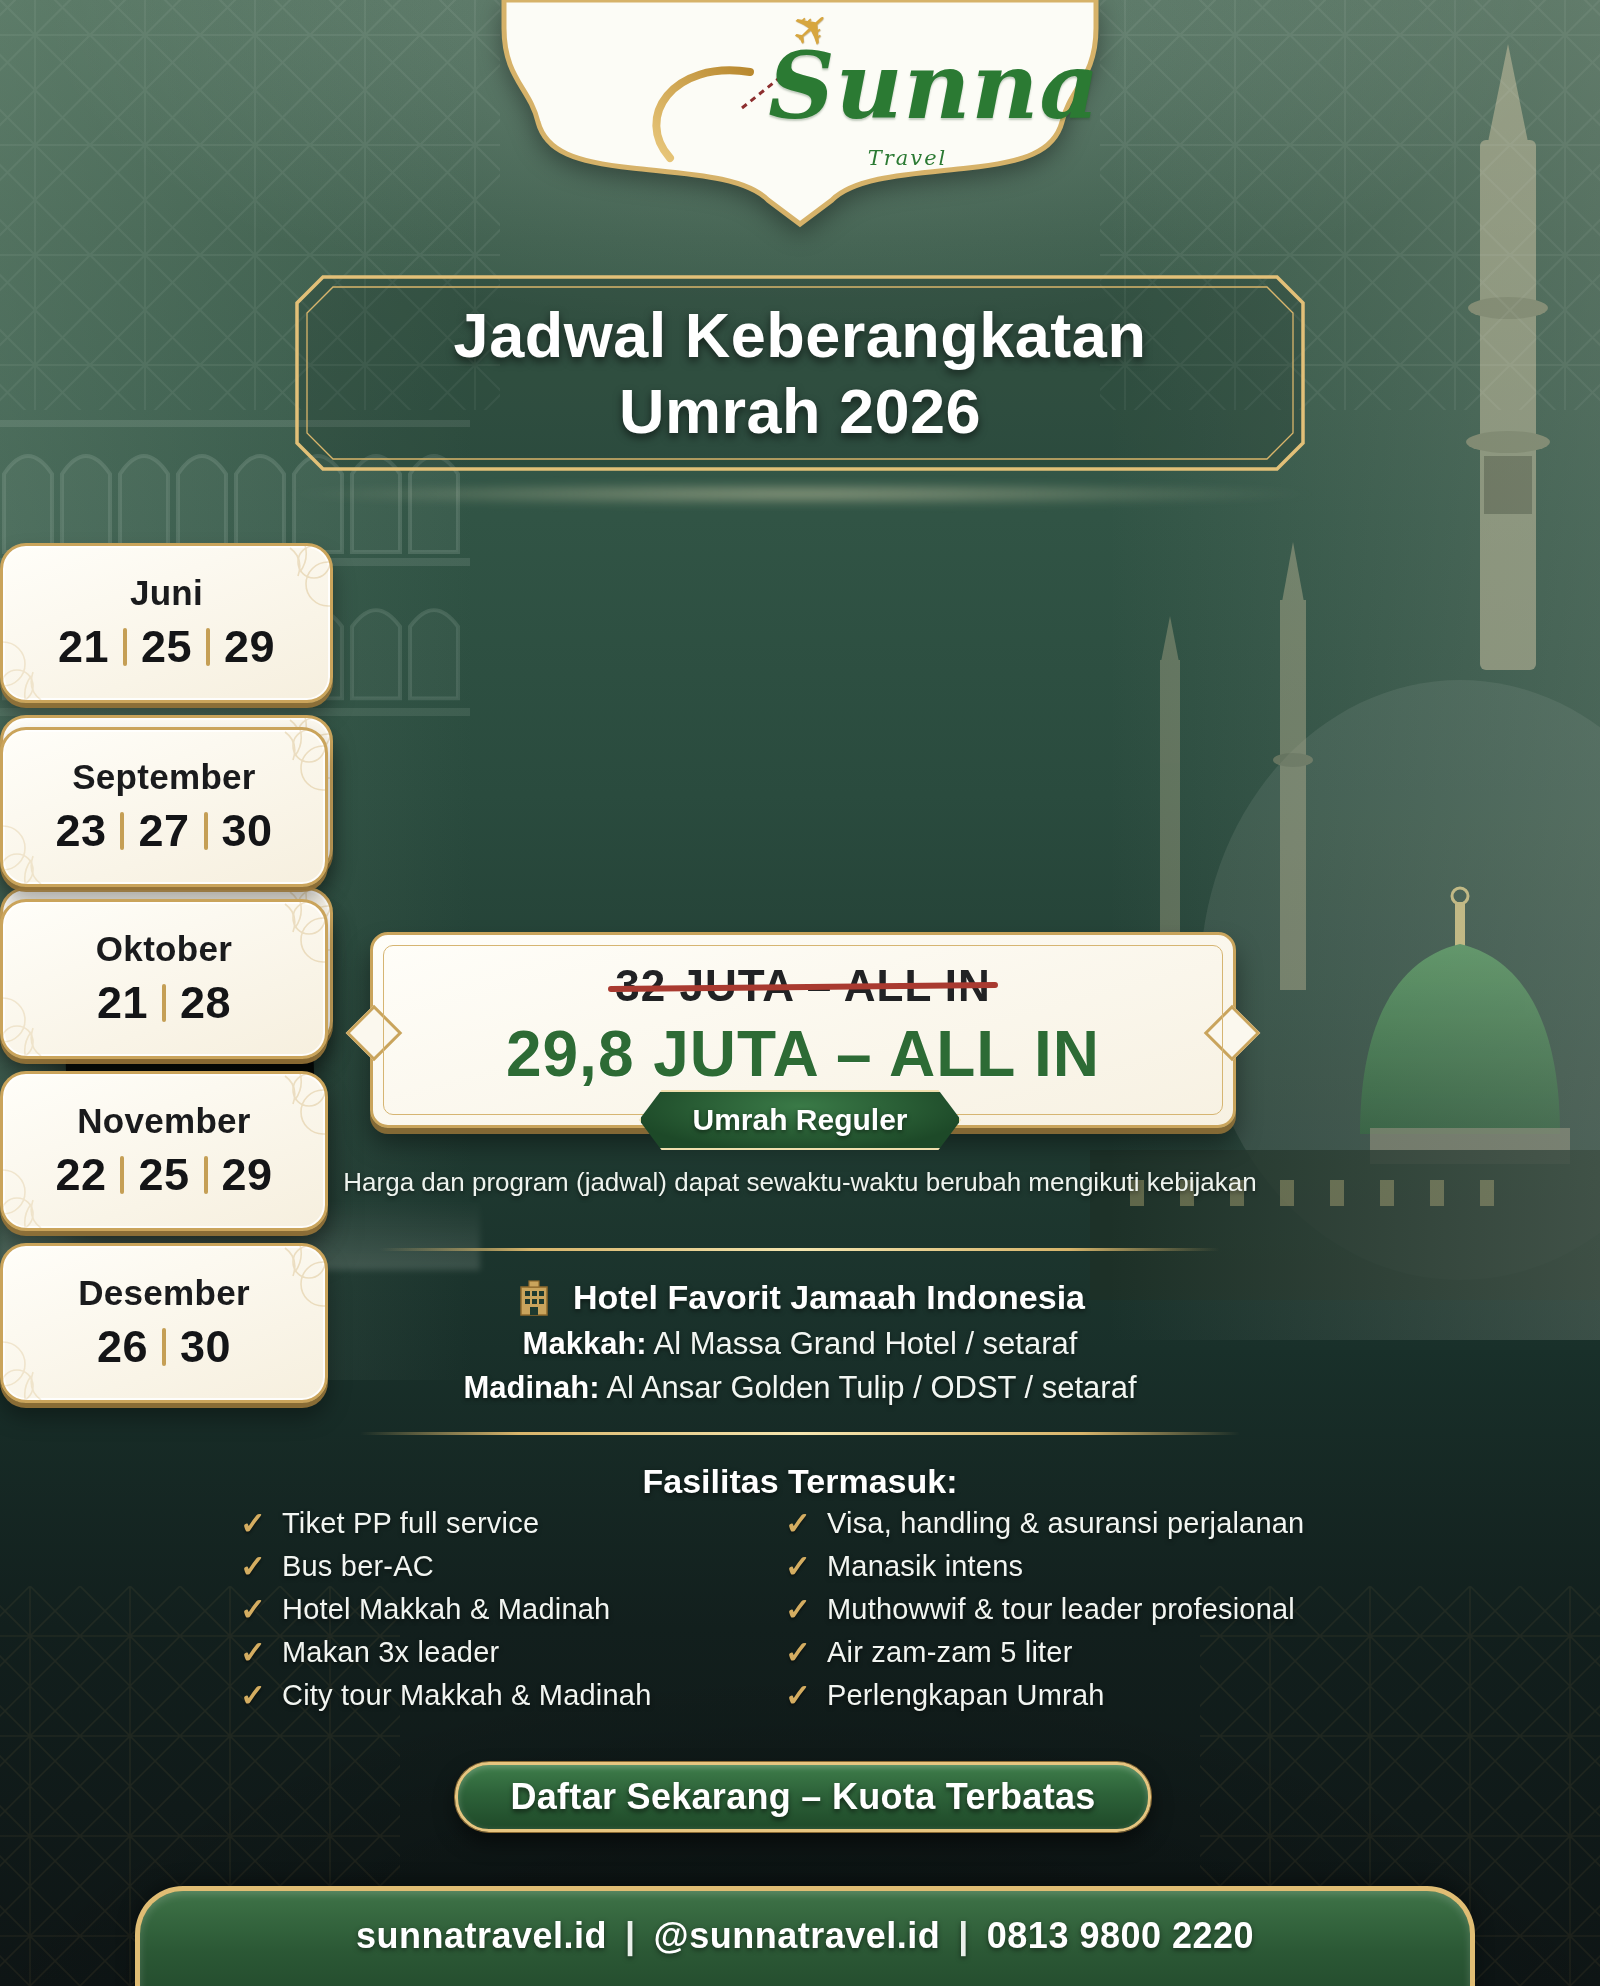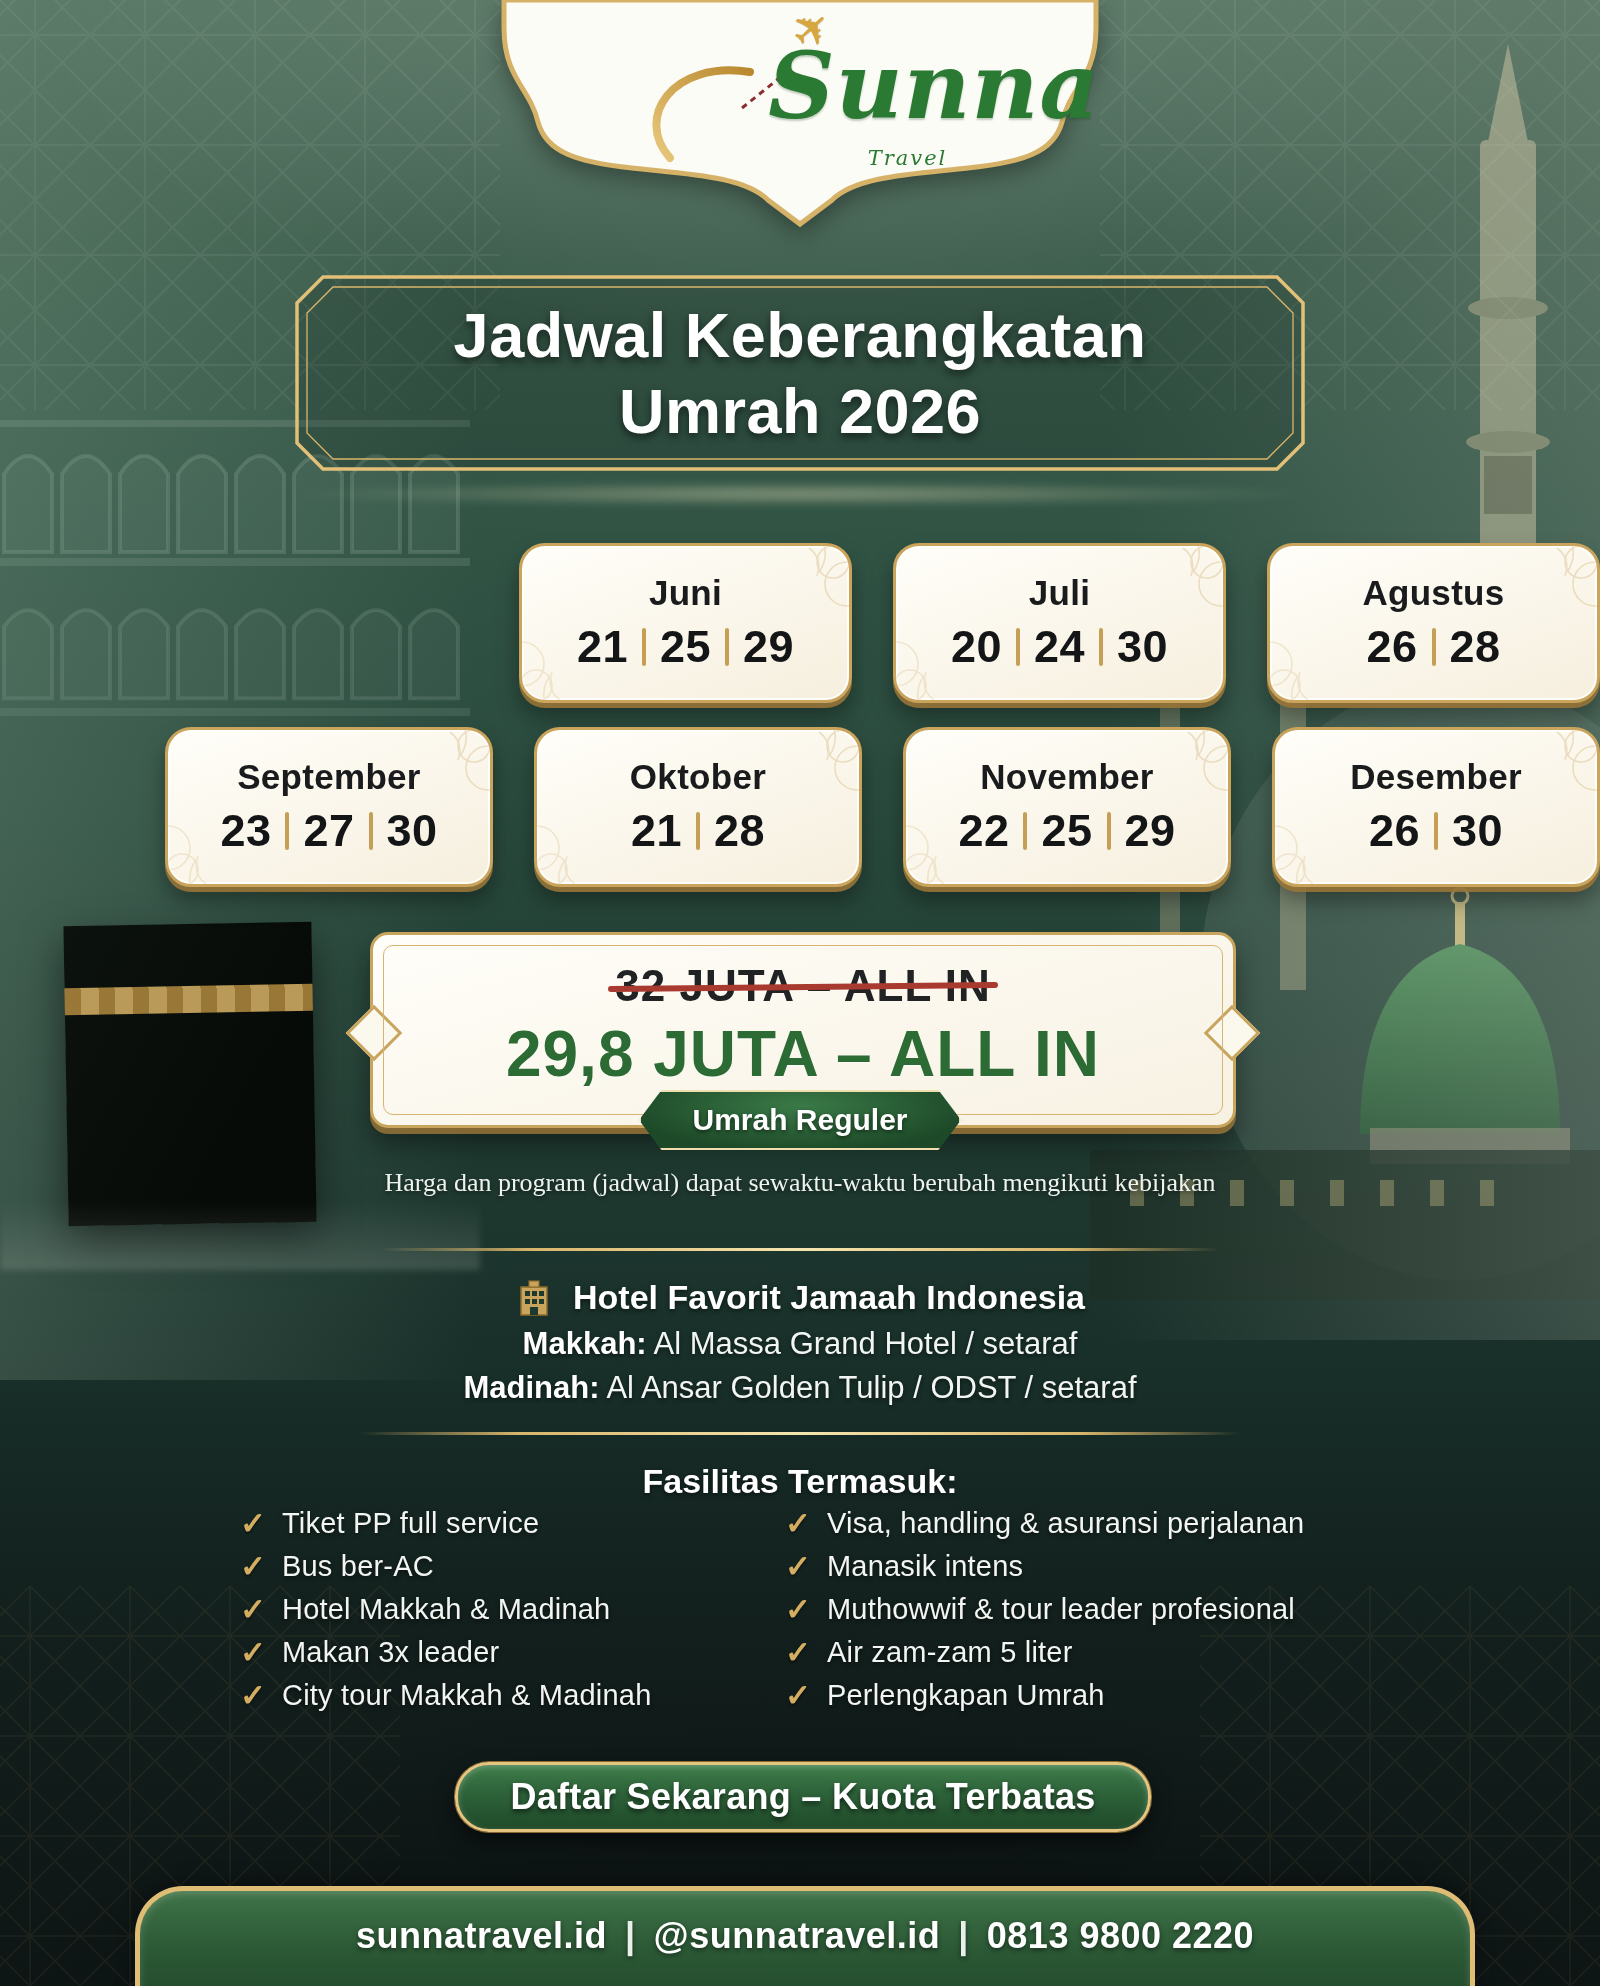--- a/index.html
+++ b/index.html
@@ -42,21 +42,21 @@
     font-family:"DejaVu Serif",serif;font-style:italic;font-size:21px;color:#2b7a33;letter-spacing:2px;}
   
   .title-frame{position:absolute;left:293px;top:273px;width:1014px;height:200px;z-index:6;}
   .title-frame svg{position:absolute;inset:0;}
   .title-text{position:absolute;inset:0;display:flex;flex-direction:column;align-items:center;
     justify-content:center;gap:10px;color:#fff;font-weight:700;font-size:63px;line-height:66px;
     letter-spacing:.5px;text-shadow:0 4px 9px rgba(0,0,0,.55);}
   .glow-streak{position:absolute;left:280px;right:280px;top:482px;height:24px;z-index:5;
     background:radial-gradient(closest-side,rgba(255,242,200,.42),rgba(255,242,200,0));filter:blur(4px);}
   
-  .cards-row{position:absolute;left:0;right:0;display:flex;justify-content:flex-end;gap:41px;z-index:6;}
+  .cards-row{position:absolute;left:0;right:0;display:flex;justify-content:flex-end;gap:12px;z-index:6;flex-direction:column;}
   .row1{top:543px;} .row2{top:727px;}
   .month-card{position:relative;height:154px;border-radius:26px;border:3px solid #caa45b;
     background:linear-gradient(160deg,#fffef9,#f6efde);overflow:hidden;
     box-shadow:inset 0 0 0 2px rgba(255,255,255,.85),0 5px 0 rgba(151,116,56,.9),0 14px 22px rgba(0,0,0,.35);
     display:flex;flex-direction:column;align-items:center;justify-content:center;gap:8px;}
   .row1 .month-card{width:327px;} .row2 .month-card{width:322px;}
   .month-name{font-size:35px;font-weight:700;color:#1a1b1d;letter-spacing:.3px;}
   .dates{display:flex;align-items:center;justify-content:center;}
   .date{font-size:45px;font-weight:700;color:#141517;letter-spacing:.5px;}
   .date-sep{display:inline-block;width:4px;height:38px;background:#c59f55;border-radius:2px;margin:0 14px;}
@@ -78,21 +78,21 @@
     text-shadow:0 1px 0 rgba(255,255,255,.6);}
   .badge{position:absolute;left:50%;top:1090px;transform:translateX(-50%);z-index:7;
     min-width:250px;height:56px;padding:0 34px;display:flex;align-items:center;justify-content:center;
     background:radial-gradient(ellipse at 50% 25%,#3a7a47,#1d4928 78%);
     border:2px solid #f0dfae;border-radius:18px;outline:2px solid #a98743;outline-offset:3px;
     clip-path:polygon(7% 0,93% 0,100% 50%,93% 100%,7% 100%,0 50%);
     font-size:30px;font-weight:700;color:#fff;text-shadow:0 2px 4px rgba(0,0,0,.5);
     box-shadow:0 8px 16px rgba(0,0,0,.45);}
   
   .disclaimer{position:absolute;left:220px;right:220px;top:1164px;z-index:6;margin:0;
-    text-align:center;font-size:26px;line-height:37px;color:#eef3ee;text-shadow:0 2px 4px rgba(0,0,0,.5);font-family:Liberation Serif, serif;}
+    text-align:center;font-size:26px;line-height:37px;color:#eef3ee;text-shadow:0 2px 4px rgba(0,0,0,.5);}
   .divider{position:absolute;height:3px;z-index:6;border-radius:2px;
     background:linear-gradient(90deg,rgba(216,181,107,0),#d8b56b 18%,#f5e6b0 50%,#d8b56b 82%,rgba(216,181,107,0));}
   .d1{left:380px;width:840px;top:1248px;}
   .d2{left:360px;width:880px;top:1432px;}
   .hotel-heading{position:absolute;left:0;right:0;top:1278px;z-index:6;display:flex;
     align-items:center;justify-content:center;gap:20px;font-size:34px;font-weight:700;color:#fff;
     text-shadow:0 2px 5px rgba(0,0,0,.55);}
   .hotel-line{position:absolute;left:0;right:0;z-index:6;margin:0;text-align:center;
     font-size:31px;color:#f2f6f2;text-shadow:0 2px 4px rgba(0,0,0,.5);}
   .hotel-line b{font-weight:700;color:#fff;}

